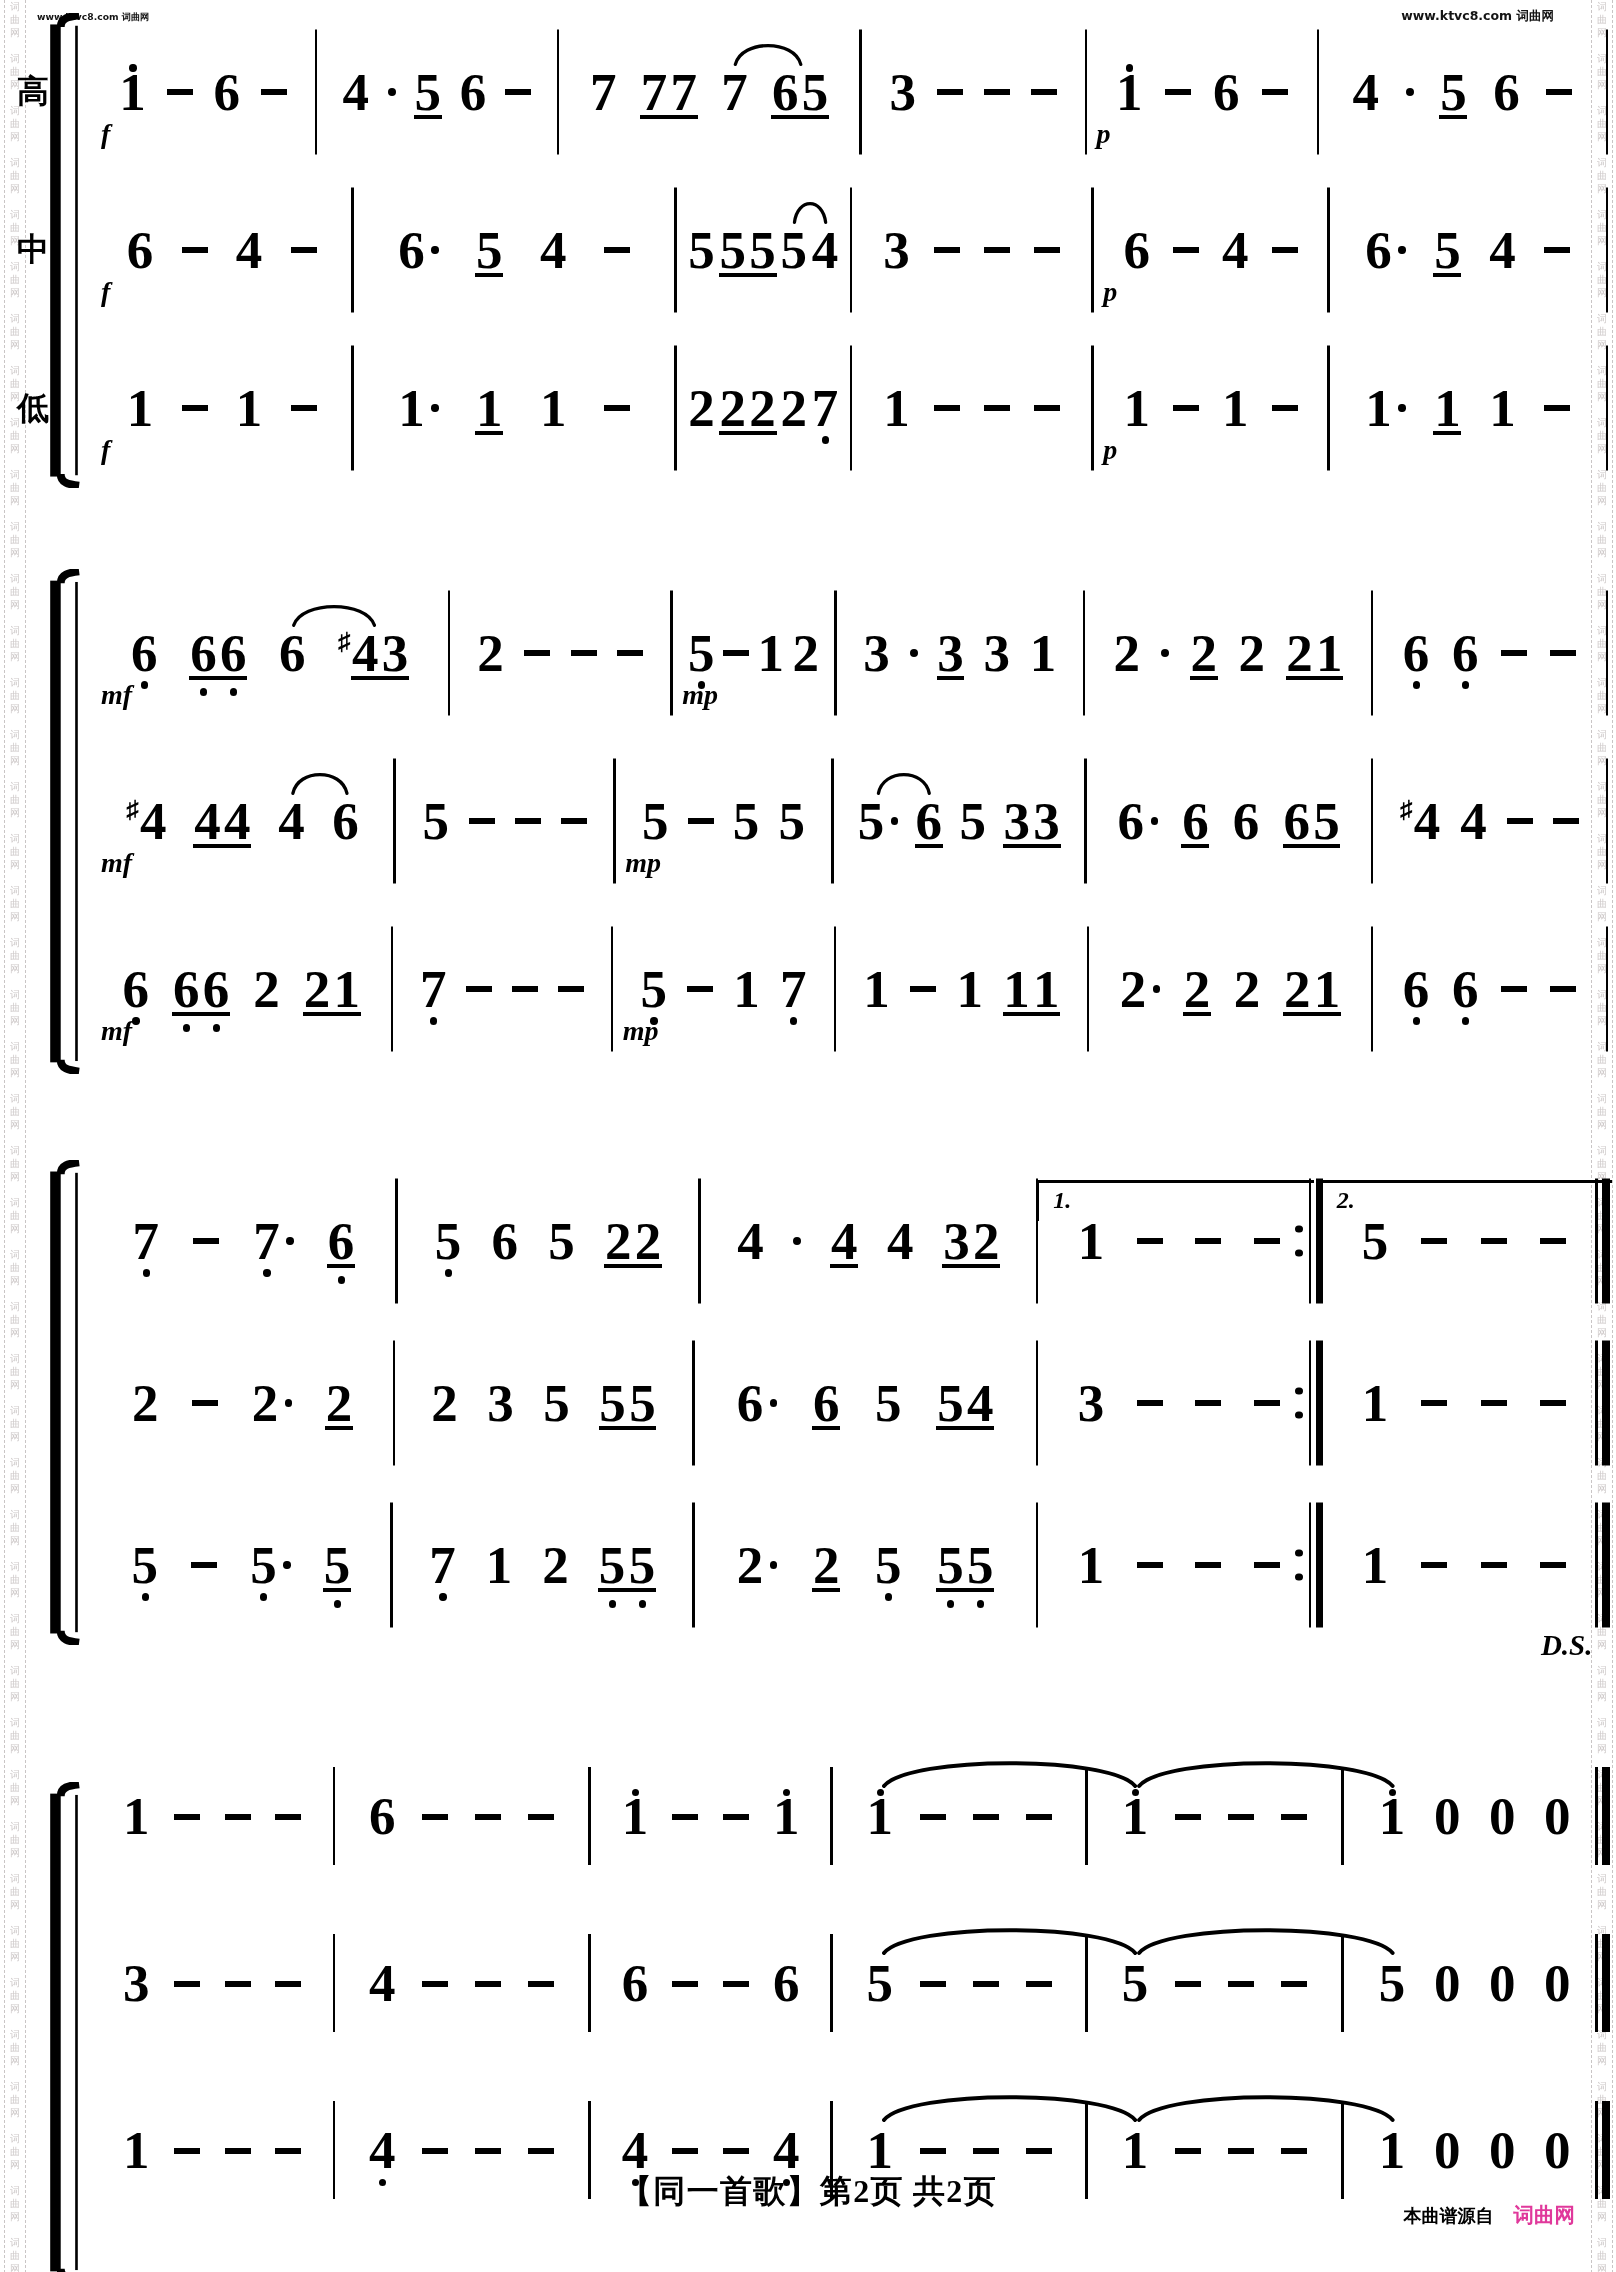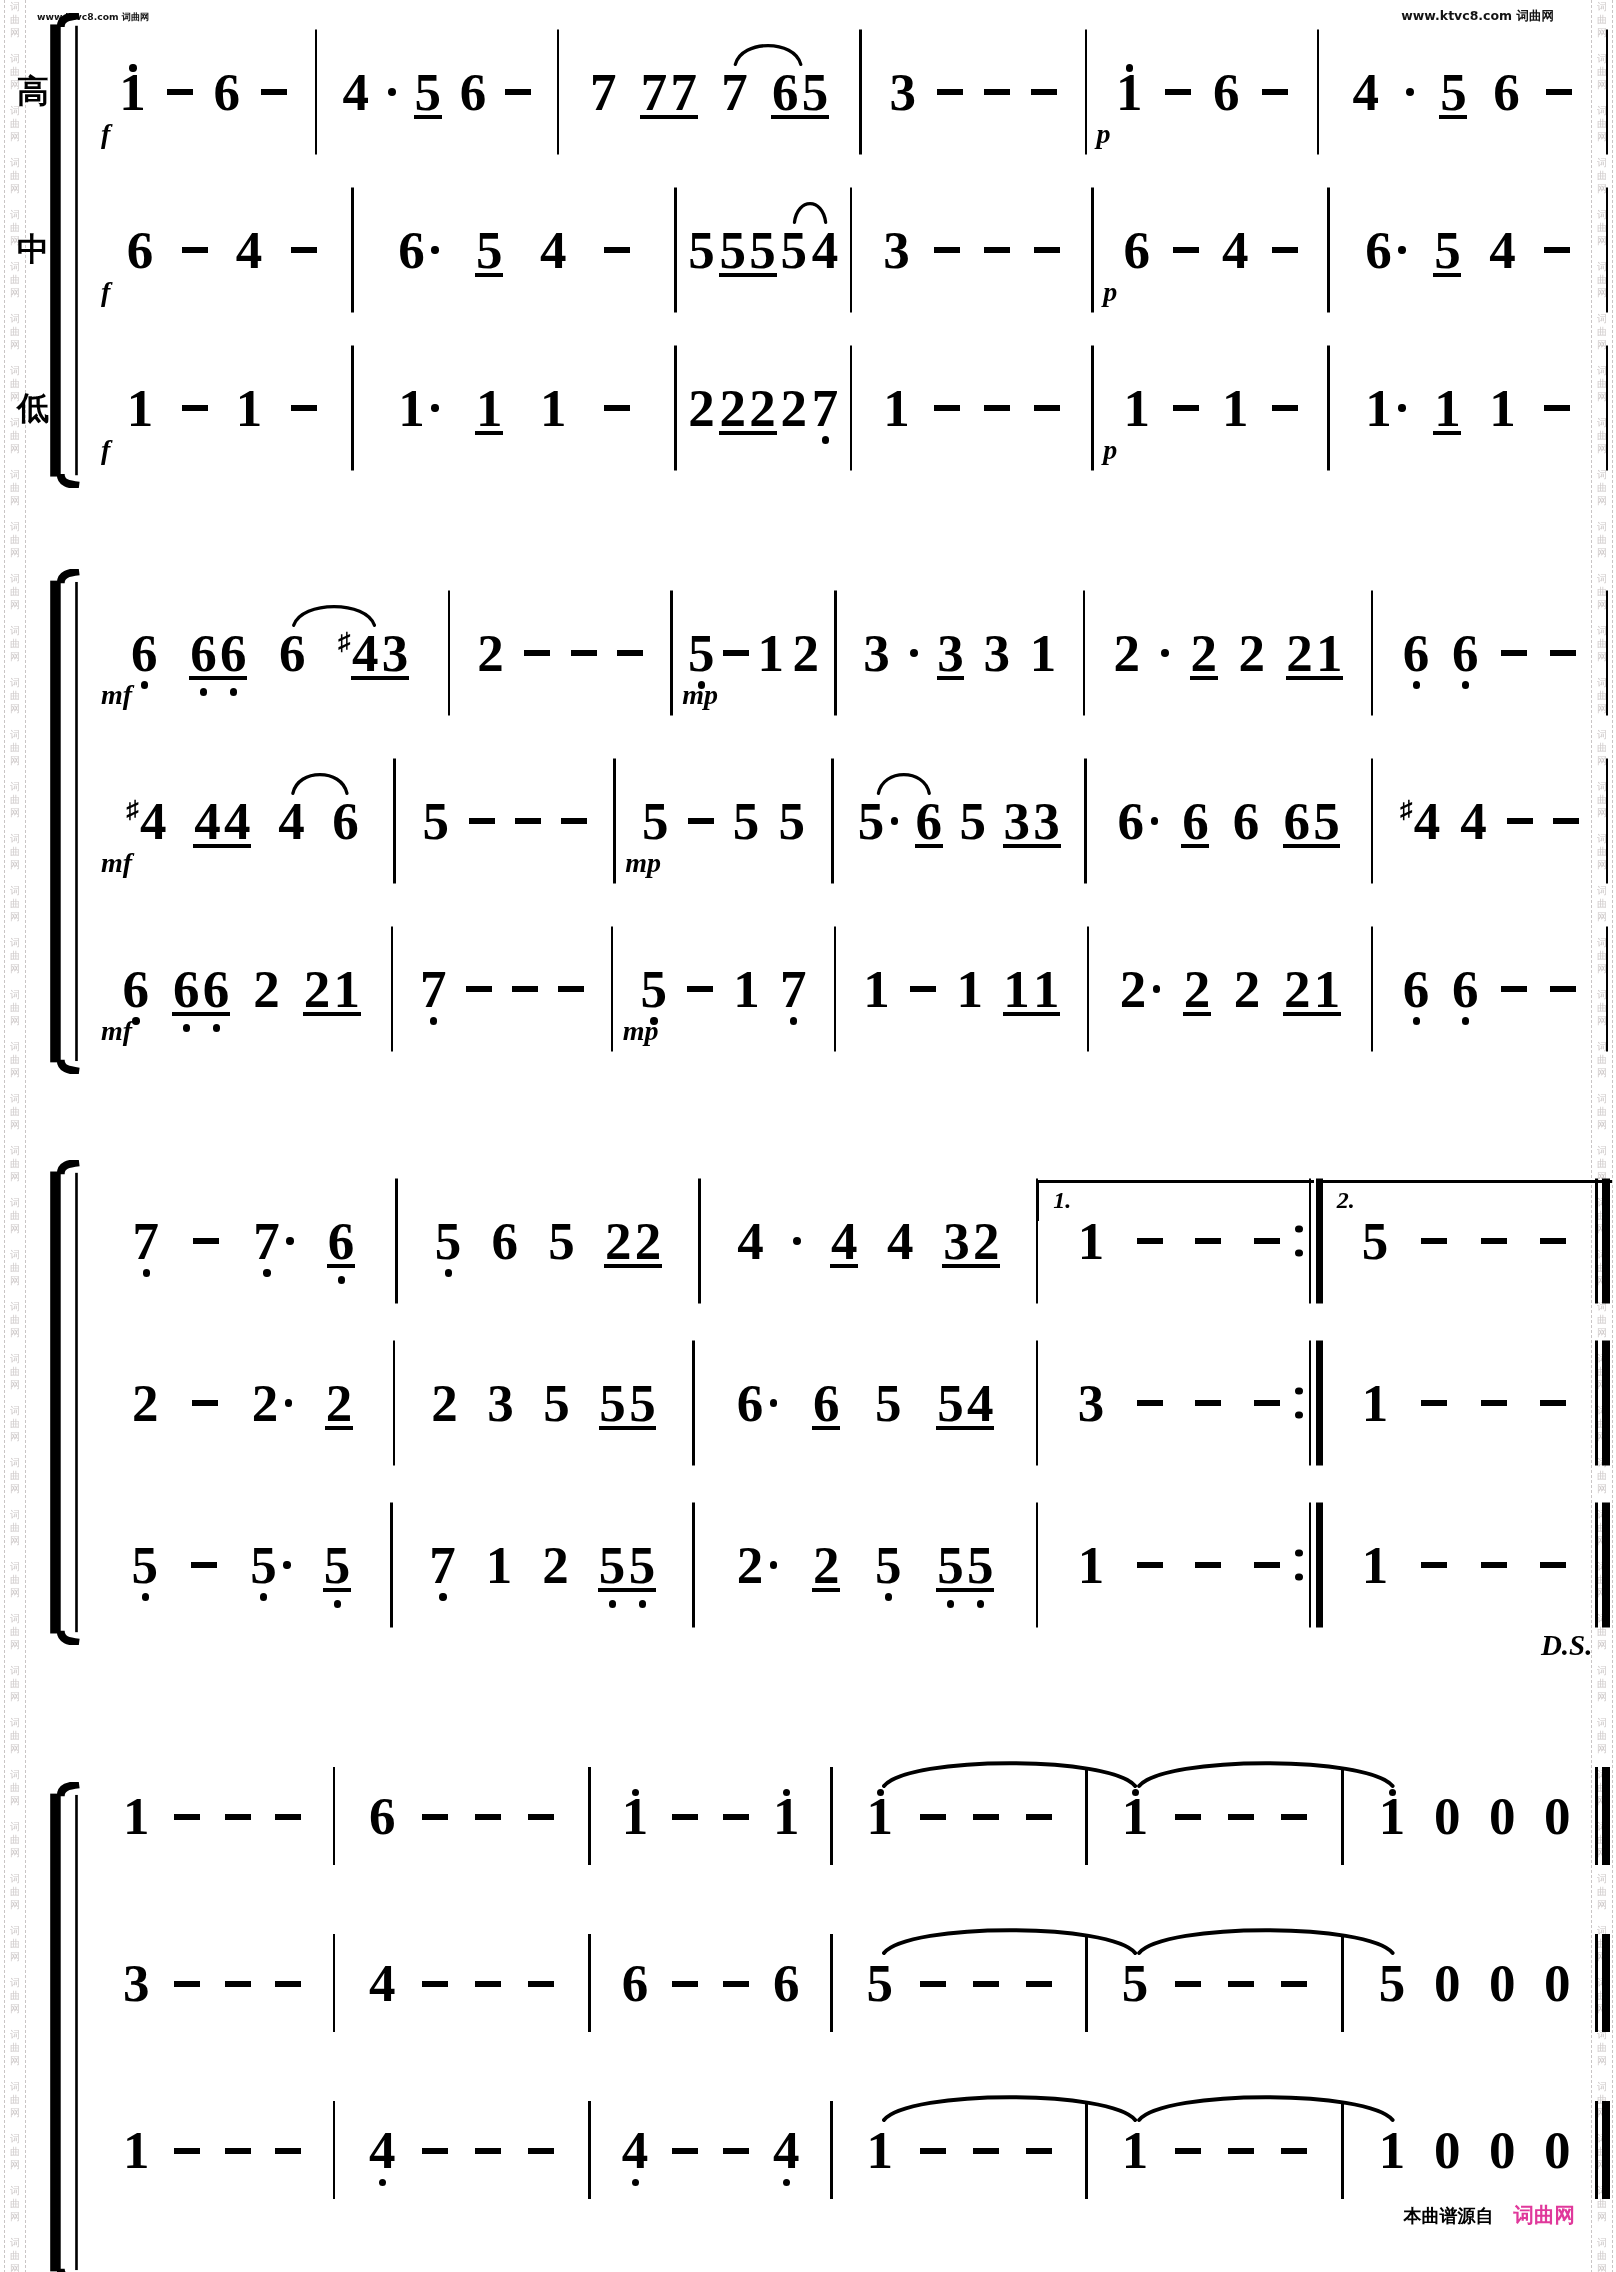--- a/index.html
+++ b/index.html
@@ -1965,18 +1965,19 @@
             </div>
             <svg class="arcs" viewBox="0 0 2298 253" width="1516" height="167">
               <path d="M 1201.625 6 C 1239.6859375 -40, 1544.1734375 -40, 1582.234375 6" stroke-width="6"></path>
               <path d="M 1588.234375 6 C 1626.646875 -40, 1933.946875 -40, 1972.359375 6" stroke-width="6"></path>
             </svg>
           </div>
         </div>
       </div>
     </div>
 
+  <div class="caption">【同一首歌】第2页 共2页</div>
   <div class="source">
     <span>本曲谱源自</span>
     <span class="brand">词曲网</span>
   </div>
 </div>
 
 
 </body></html>

